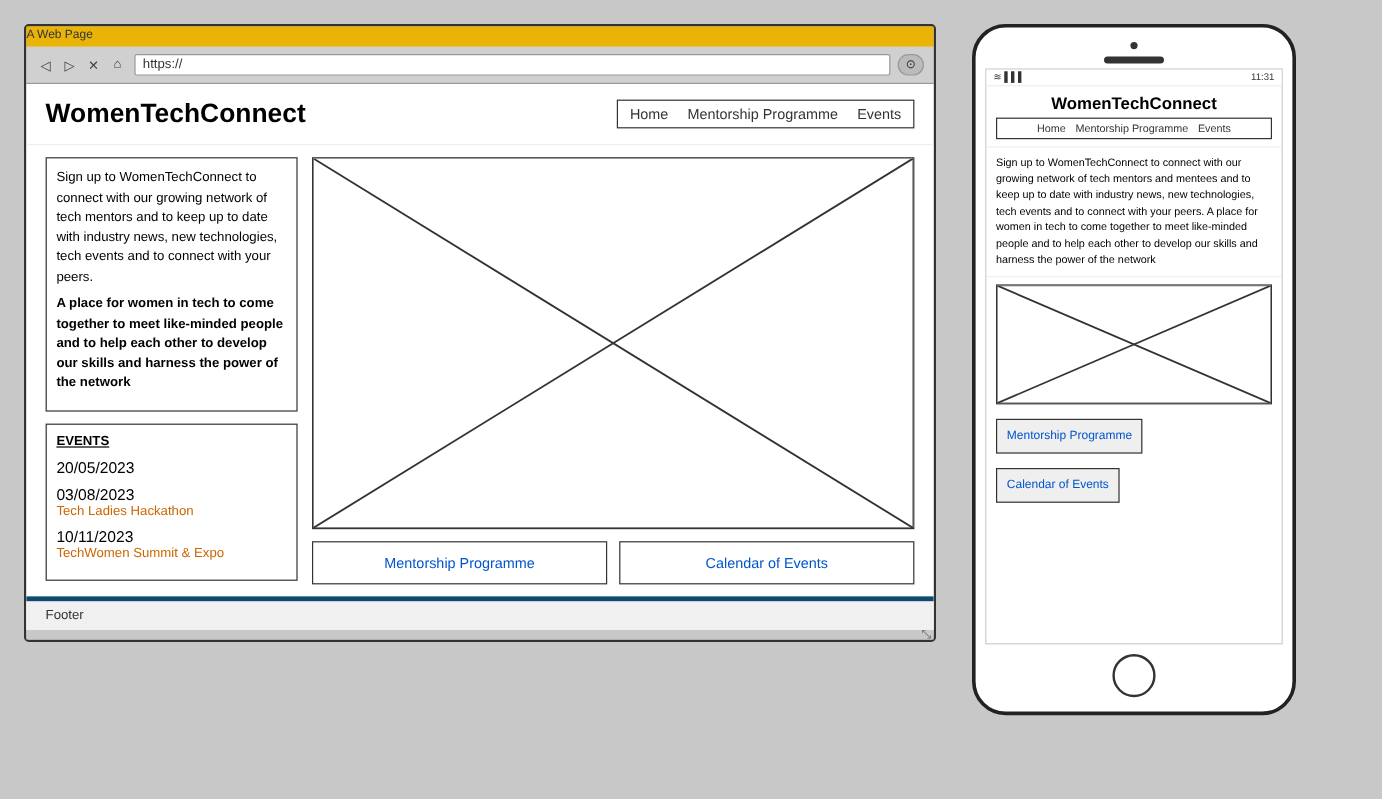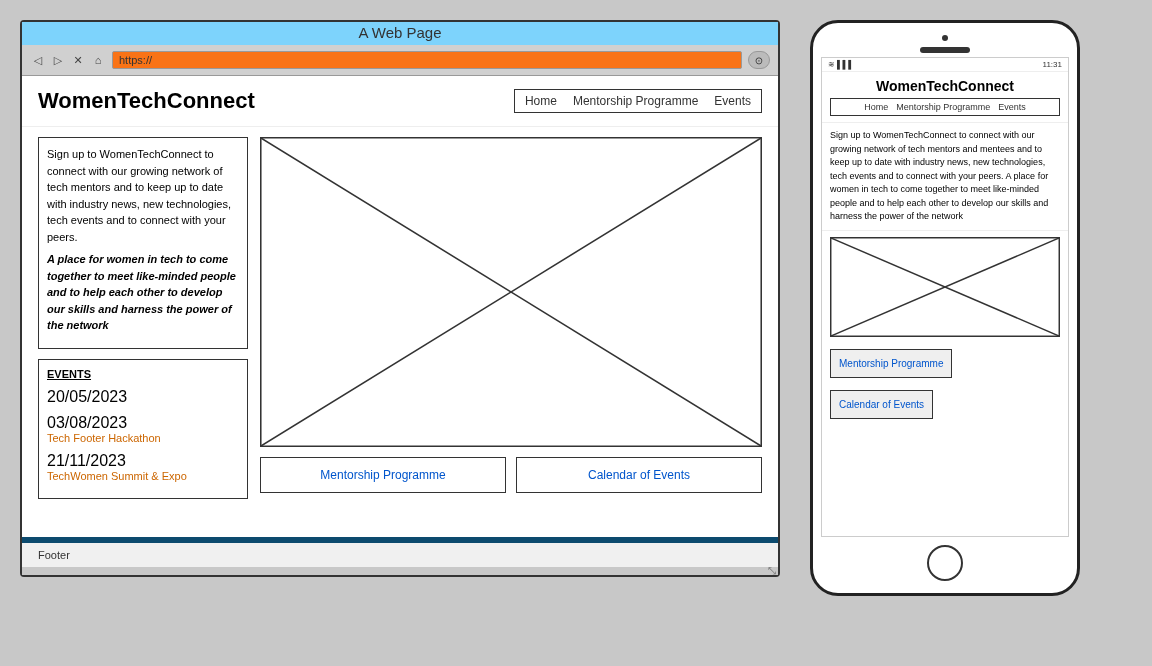--- a/index.html
+++ b/index.html
@@ -36,25 +36,24 @@
     .browser-toolbar {
       background: #d0d0d0;
       border-bottom: 1px solid #999;
       padding: 6px 8px;
       display: flex;
       align-items: center;
       gap: 6px;
     }
 
     .browser-title {
-      text-align: center;
-      font-size: 15px;
+      font-size: 10px;
       color: #333;
       padding: 2px 0 4px 0;
-      background: #7dd3fc;
+      background: #eab308;
     }
 
     .browser-nav-icons {
       display: flex;
       gap: 4px;
       align-items: center;
     }
 
     .nav-icon {
       width: 16px;
@@ -62,21 +61,21 @@
       display: flex;
       align-items: center;
       justify-content: center;
       font-size: 11px;
       color: #444;
       cursor: pointer;
     }
 
     .browser-address-bar {
       flex: 1;
-      background: #f97316;
+      background: #ffffff;
       border: 1px solid #999;
       border-radius: 2px;
       padding: 2px 6px;
       font-size: 11px;
       color: #333;
     }
 
     .browser-search-icon {
       width: 22px;
       height: 18px;
@@ -145,21 +144,20 @@
       color: #000;
       margin-bottom: 10px;
     }
 
     .description-box p {
       margin-bottom: 6px;
     }
 
     .description-box .bold {
       font-weight: bold;
-      font-style: italic;
     }
 
     .events-box {
       border: 1px solid #333;
       padding: 8px;
       font-size: 11px;
       color: #000;
     }
 
     .events-box .events-header {
@@ -167,21 +165,21 @@
       margin-bottom: 8px;
       text-decoration: underline;
     }
 
     .event-item {
       margin-bottom: 8px;
     }
 
     .event-date {
       color: #000;
-      font-size: 16px;
+      font-size: 13px;
     }
 
     .event-title {
       color: #cc6600;
       font-size: 11px;
       cursor: pointer;
     }
 
     .site-content-area {
       flex: 1;
@@ -212,26 +210,25 @@
       border: 1px solid #333;
       padding: 10px;
       text-align: center;
       font-size: 12px;
       color: #0055cc;
       cursor: pointer;
       background: white;
     }
 
     .site-footer {
-      border-top: 6px solid #0c4a6e;
+      border-top: 4px solid #0c4a6e;
       padding: 6px 16px;
       font-size: 11px;
       color: #333;
       background: #f0f0f0;
-      margin-top: 28px;
     }
 
     .browser-scrollbar {
       height: 8px;
       background: #c8c8c8;
       display: flex;
       align-items: center;
       justify-content: flex-end;
       padding-right: 2px;
     }
@@ -391,25 +388,25 @@
 
           <div class="events-box">
             <div class="events-header">EVENTS</div>
 
             <div class="event-item">
               <div class="event-date">20/05/2023</div>
             </div>
 
             <div class="event-item">
               <div class="event-date">03/08/2023</div>
-              <div class="event-title">Tech Footer Hackathon</div>
+              <div class="event-title">Tech Ladies Hackathon</div>
             </div>
 
             <div class="event-item">
-              <div class="event-date">21/11/2023</div>
+              <div class="event-date">10/11/2023</div>
               <div class="event-title">TechWomen Summit &amp; Expo</div>
             </div>
           </div>
         </div>
 
         <div class="site-content-area">
 
           <div class="image-placeholder" style="height: 310px;">
             <svg viewBox="0 0 450 310" xmlns="http://www.w3.org/2000/svg" preserveAspectRatio="none">
               <rect width="450" height="310" fill="white" stroke="#333" stroke-width="1"></rect>

